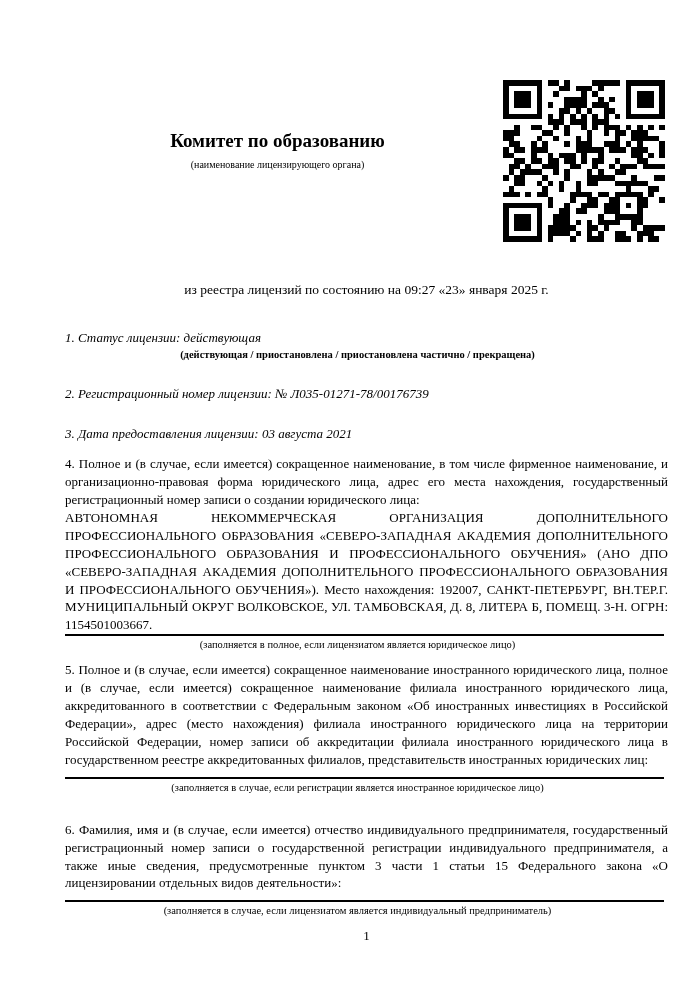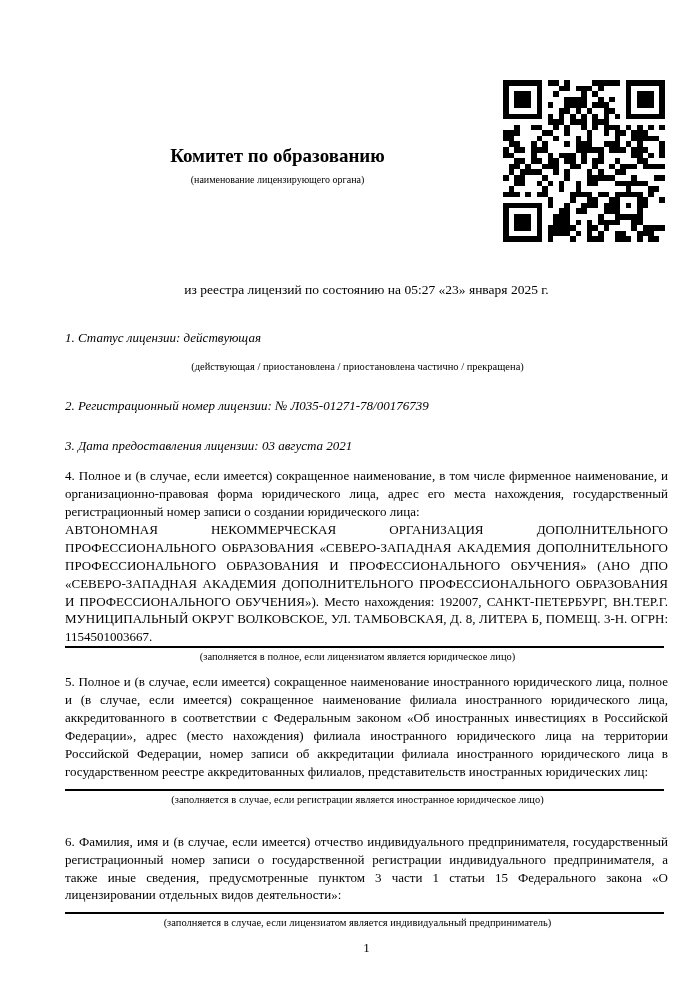--- a/index.html
+++ b/index.html
@@ -25,21 +25,20 @@
     position: absolute;
     left: 65px;
     top: 130px;
     width: 425px;
     text-align: center;
   }
   .org-name {
     font-size: 19px;
     line-height: 22px;
     font-weight: bold;
-    margin-top: 15px;
   }
   .org-note {
     margin-top: 7px;
     font-size: 10px;
     line-height: 11px;
     text-align: center;
   }
   .qr-box {
     position: absolute;
     left: 503px;
@@ -58,21 +57,21 @@
 
   
   .body-text {
     font-size: 13px;
     line-height: 17.9px;
     text-align: justify;
   }
   .single-line { text-align: left; font-style: italic; }
 
   .item-status   { margin-top: 29px; }
-  .status-note   { margin-top: 15px; }
+  .status-note   { margin-top: 3px; font-weight: bold; }
   .item-reg      { margin-top: 24px; }
   .item-date     { margin-top: 22px; }
   .item4-intro   { margin-top: 12px; }
   .item5-text    { margin-top: 10px; }
   .item6-text    { margin-top: 27px; }
 
   .sep {
     width: 599px;
     height: 0;
     border-top: 2px solid #000000;
@@ -110,21 +109,21 @@
   </div>
 
   <div class="qr-box">
     <svg id="qr-svg" viewBox="0 0 29 29" width="162" height="162" shape-rendering="crispEdges">
         <rect width="29" height="29" fill="#ffffff"></rect>
         <path d="M0 0h1v1h-1zM1 0h1v1h-1zM2 0h1v1h-1zM3 0h1v1h-1zM4 0h1v1h-1zM5 0h1v1h-1zM6 0h1v1h-1zM8 0h1v1h-1zM9 0h1v1h-1zM11 0h1v1h-1zM16 0h1v1h-1zM17 0h1v1h-1zM18 0h1v1h-1zM19 0h1v1h-1zM20 0h1v1h-1zM22 0h1v1h-1zM23 0h1v1h-1zM24 0h1v1h-1zM25 0h1v1h-1zM26 0h1v1h-1zM27 0h1v1h-1zM28 0h1v1h-1zM0 1h1v1h-1zM6 1h1v1h-1zM10 1h1v1h-1zM11 1h1v1h-1zM13 1h1v1h-1zM14 1h1v1h-1zM15 1h1v1h-1zM17 1h1v1h-1zM22 1h1v1h-1zM28 1h1v1h-1zM0 2h1v1h-1zM2 2h1v1h-1zM3 2h1v1h-1zM4 2h1v1h-1zM6 2h1v1h-1zM9 2h1v1h-1zM14 2h1v1h-1zM16 2h1v1h-1zM22 2h1v1h-1zM24 2h1v1h-1zM25 2h1v1h-1zM26 2h1v1h-1zM28 2h1v1h-1zM0 3h1v1h-1zM2 3h1v1h-1zM3 3h1v1h-1zM4 3h1v1h-1zM6 3h1v1h-1zM11 3h1v1h-1zM12 3h1v1h-1zM13 3h1v1h-1zM14 3h1v1h-1zM17 3h1v1h-1zM19 3h1v1h-1zM22 3h1v1h-1zM24 3h1v1h-1zM25 3h1v1h-1zM26 3h1v1h-1zM28 3h1v1h-1zM0 4h1v1h-1zM2 4h1v1h-1zM3 4h1v1h-1zM4 4h1v1h-1zM6 4h1v1h-1zM8 4h1v1h-1zM11 4h1v1h-1zM12 4h1v1h-1zM13 4h1v1h-1zM14 4h1v1h-1zM16 4h1v1h-1zM17 4h1v1h-1zM18 4h1v1h-1zM22 4h1v1h-1zM24 4h1v1h-1zM25 4h1v1h-1zM26 4h1v1h-1zM28 4h1v1h-1zM0 5h1v1h-1zM6 5h1v1h-1zM10 5h1v1h-1zM11 5h1v1h-1zM13 5h1v1h-1zM15 5h1v1h-1zM18 5h1v1h-1zM19 5h1v1h-1zM22 5h1v1h-1zM28 5h1v1h-1zM0 6h1v1h-1zM1 6h1v1h-1zM2 6h1v1h-1zM3 6h1v1h-1zM4 6h1v1h-1zM5 6h1v1h-1zM6 6h1v1h-1zM8 6h1v1h-1zM10 6h1v1h-1zM12 6h1v1h-1zM14 6h1v1h-1zM16 6h1v1h-1zM18 6h1v1h-1zM20 6h1v1h-1zM22 6h1v1h-1zM23 6h1v1h-1zM24 6h1v1h-1zM25 6h1v1h-1zM26 6h1v1h-1zM27 6h1v1h-1zM28 6h1v1h-1zM8 7h1v1h-1zM9 7h1v1h-1zM10 7h1v1h-1zM12 7h1v1h-1zM13 7h1v1h-1zM14 7h1v1h-1zM16 7h1v1h-1zM17 7h1v1h-1zM18 7h1v1h-1zM2 8h1v1h-1zM5 8h1v1h-1zM6 8h1v1h-1zM9 8h1v1h-1zM11 8h1v1h-1zM14 8h1v1h-1zM16 8h1v1h-1zM18 8h1v1h-1zM19 8h1v1h-1zM20 8h1v1h-1zM22 8h1v1h-1zM24 8h1v1h-1zM26 8h1v1h-1zM28 8h1v1h-1zM0 9h1v1h-1zM1 9h1v1h-1zM2 9h1v1h-1zM7 9h1v1h-1zM8 9h1v1h-1zM11 9h1v1h-1zM15 9h1v1h-1zM18 9h1v1h-1zM20 9h1v1h-1zM21 9h1v1h-1zM23 9h1v1h-1zM24 9h1v1h-1zM25 9h1v1h-1zM0 10h1v1h-1zM1 10h1v1h-1zM6 10h1v1h-1zM9 10h1v1h-1zM13 10h1v1h-1zM15 10h1v1h-1zM20 10h1v1h-1zM23 10h1v1h-1zM24 10h1v1h-1zM25 10h1v1h-1zM26 10h1v1h-1zM27 10h1v1h-1zM1 11h1v1h-1zM2 11h1v1h-1zM5 11h1v1h-1zM7 11h1v1h-1zM11 11h1v1h-1zM13 11h1v1h-1zM14 11h1v1h-1zM15 11h1v1h-1zM18 11h1v1h-1zM19 11h1v1h-1zM20 11h1v1h-1zM22 11h1v1h-1zM24 11h1v1h-1zM28 11h1v1h-1zM0 12h1v1h-1zM2 12h1v1h-1zM3 12h1v1h-1zM5 12h1v1h-1zM6 12h1v1h-1zM7 12h1v1h-1zM13 12h1v1h-1zM14 12h1v1h-1zM15 12h1v1h-1zM16 12h1v1h-1zM17 12h1v1h-1zM19 12h1v1h-1zM20 12h1v1h-1zM21 12h1v1h-1zM23 12h1v1h-1zM24 12h1v1h-1zM25 12h1v1h-1zM28 12h1v1h-1zM0 13h1v1h-1zM1 13h1v1h-1zM5 13h1v1h-1zM8 13h1v1h-1zM10 13h1v1h-1zM11 13h1v1h-1zM12 13h1v1h-1zM14 13h1v1h-1zM17 13h1v1h-1zM23 13h1v1h-1zM24 13h1v1h-1zM26 13h1v1h-1zM28 13h1v1h-1zM2 14h1v1h-1zM3 14h1v1h-1zM5 14h1v1h-1zM6 14h1v1h-1zM8 14h1v1h-1zM9 14h1v1h-1zM11 14h1v1h-1zM12 14h1v1h-1zM14 14h1v1h-1zM16 14h1v1h-1zM17 14h1v1h-1zM20 14h1v1h-1zM24 14h1v1h-1zM25 14h1v1h-1zM1 15h1v1h-1zM2 15h1v1h-1zM4 15h1v1h-1zM7 15h1v1h-1zM8 15h1v1h-1zM9 15h1v1h-1zM12 15h1v1h-1zM13 15h1v1h-1zM16 15h1v1h-1zM19 15h1v1h-1zM21 15h1v1h-1zM22 15h1v1h-1zM23 15h1v1h-1zM25 15h1v1h-1zM26 15h1v1h-1zM27 15h1v1h-1zM28 15h1v1h-1zM1 16h1v1h-1zM3 16h1v1h-1zM4 16h1v1h-1zM5 16h1v1h-1zM6 16h1v1h-1zM9 16h1v1h-1zM11 16h1v1h-1zM15 16h1v1h-1zM17 16h1v1h-1zM20 16h1v1h-1zM21 16h1v1h-1zM0 17h1v1h-1zM2 17h1v1h-1zM3 17h1v1h-1zM7 17h1v1h-1zM11 17h1v1h-1zM15 17h1v1h-1zM16 17h1v1h-1zM17 17h1v1h-1zM18 17h1v1h-1zM19 17h1v1h-1zM23 17h1v1h-1zM27 17h1v1h-1zM28 17h1v1h-1zM2 18h1v1h-1zM3 18h1v1h-1zM6 18h1v1h-1zM8 18h1v1h-1zM10 18h1v1h-1zM13 18h1v1h-1zM15 18h1v1h-1zM16 18h1v1h-1zM20 18h1v1h-1zM21 18h1v1h-1zM22 18h1v1h-1zM23 18h1v1h-1zM24 18h1v1h-1zM25 18h1v1h-1zM1 19h1v1h-1zM7 19h1v1h-1zM10 19h1v1h-1zM13 19h1v1h-1zM22 19h1v1h-1zM26 19h1v1h-1zM27 19h1v1h-1zM0 20h1v1h-1zM1 20h1v1h-1zM2 20h1v1h-1zM4 20h1v1h-1zM6 20h1v1h-1zM7 20h1v1h-1zM12 20h1v1h-1zM13 20h1v1h-1zM14 20h1v1h-1zM15 20h1v1h-1zM17 20h1v1h-1zM18 20h1v1h-1zM20 20h1v1h-1zM21 20h1v1h-1zM22 20h1v1h-1zM23 20h1v1h-1zM24 20h1v1h-1zM26 20h1v1h-1zM8 21h1v1h-1zM12 21h1v1h-1zM15 21h1v1h-1zM16 21h1v1h-1zM19 21h1v1h-1zM20 21h1v1h-1zM24 21h1v1h-1zM25 21h1v1h-1zM28 21h1v1h-1zM0 22h1v1h-1zM1 22h1v1h-1zM2 22h1v1h-1zM3 22h1v1h-1zM4 22h1v1h-1zM5 22h1v1h-1zM6 22h1v1h-1zM8 22h1v1h-1zM11 22h1v1h-1zM14 22h1v1h-1zM15 22h1v1h-1zM16 22h1v1h-1zM18 22h1v1h-1zM19 22h1v1h-1zM20 22h1v1h-1zM22 22h1v1h-1zM24 22h1v1h-1zM25 22h1v1h-1zM0 23h1v1h-1zM6 23h1v1h-1zM10 23h1v1h-1zM11 23h1v1h-1zM13 23h1v1h-1zM14 23h1v1h-1zM18 23h1v1h-1zM19 23h1v1h-1zM20 23h1v1h-1zM24 23h1v1h-1zM0 24h1v1h-1zM2 24h1v1h-1zM3 24h1v1h-1zM4 24h1v1h-1zM6 24h1v1h-1zM9 24h1v1h-1zM10 24h1v1h-1zM11 24h1v1h-1zM17 24h1v1h-1zM20 24h1v1h-1zM21 24h1v1h-1zM22 24h1v1h-1zM23 24h1v1h-1zM24 24h1v1h-1zM0 25h1v1h-1zM2 25h1v1h-1zM3 25h1v1h-1zM4 25h1v1h-1zM6 25h1v1h-1zM9 25h1v1h-1zM10 25h1v1h-1zM11 25h1v1h-1zM13 25h1v1h-1zM15 25h1v1h-1zM17 25h1v1h-1zM18 25h1v1h-1zM19 25h1v1h-1zM20 25h1v1h-1zM23 25h1v1h-1zM24 25h1v1h-1zM0 26h1v1h-1zM2 26h1v1h-1zM3 26h1v1h-1zM4 26h1v1h-1zM6 26h1v1h-1zM8 26h1v1h-1zM9 26h1v1h-1zM10 26h1v1h-1zM11 26h1v1h-1zM12 26h1v1h-1zM15 26h1v1h-1zM16 26h1v1h-1zM18 26h1v1h-1zM23 26h1v1h-1zM25 26h1v1h-1zM26 26h1v1h-1zM27 26h1v1h-1zM28 26h1v1h-1zM0 27h1v1h-1zM6 27h1v1h-1zM8 27h1v1h-1zM9 27h1v1h-1zM10 27h1v1h-1zM11 27h1v1h-1zM13 27h1v1h-1zM15 27h1v1h-1zM17 27h1v1h-1zM20 27h1v1h-1zM21 27h1v1h-1zM24 27h1v1h-1zM25 27h1v1h-1zM26 27h1v1h-1zM0 28h1v1h-1zM1 28h1v1h-1zM2 28h1v1h-1zM3 28h1v1h-1zM4 28h1v1h-1zM5 28h1v1h-1zM6 28h1v1h-1zM8 28h1v1h-1zM12 28h1v1h-1zM15 28h1v1h-1zM16 28h1v1h-1zM17 28h1v1h-1zM20 28h1v1h-1zM21 28h1v1h-1zM22 28h1v1h-1zM24 28h1v1h-1zM26 28h1v1h-1zM27 28h1v1h-1z" fill="#000000"></path>
       </svg>
   </div>
 
   <div class="doc-title">
-    <p>из реестра лицензий по состоянию на 05:27 «23» января 2025 г.</p>
+    <p>из реестра лицензий по состоянию на 09:27 «23» января 2025 г.</p>
   </div>
 
   <p class="body-text single-line item-status">1. Статус лицензии: действующая</p>
   <div class="note-wrap status-note">
     <p class="note-text">(действующая / приостановлена / приостановлена частично / прекращена)</p>
   </div>
 
   <p class="body-text single-line item-reg">2. Регистрационный номер лицензии: № Л035-01271-78/00176739</p>
 
   <p class="body-text single-line item-date">3. Дата предоставления лицензии: 03 августа 2021</p>

